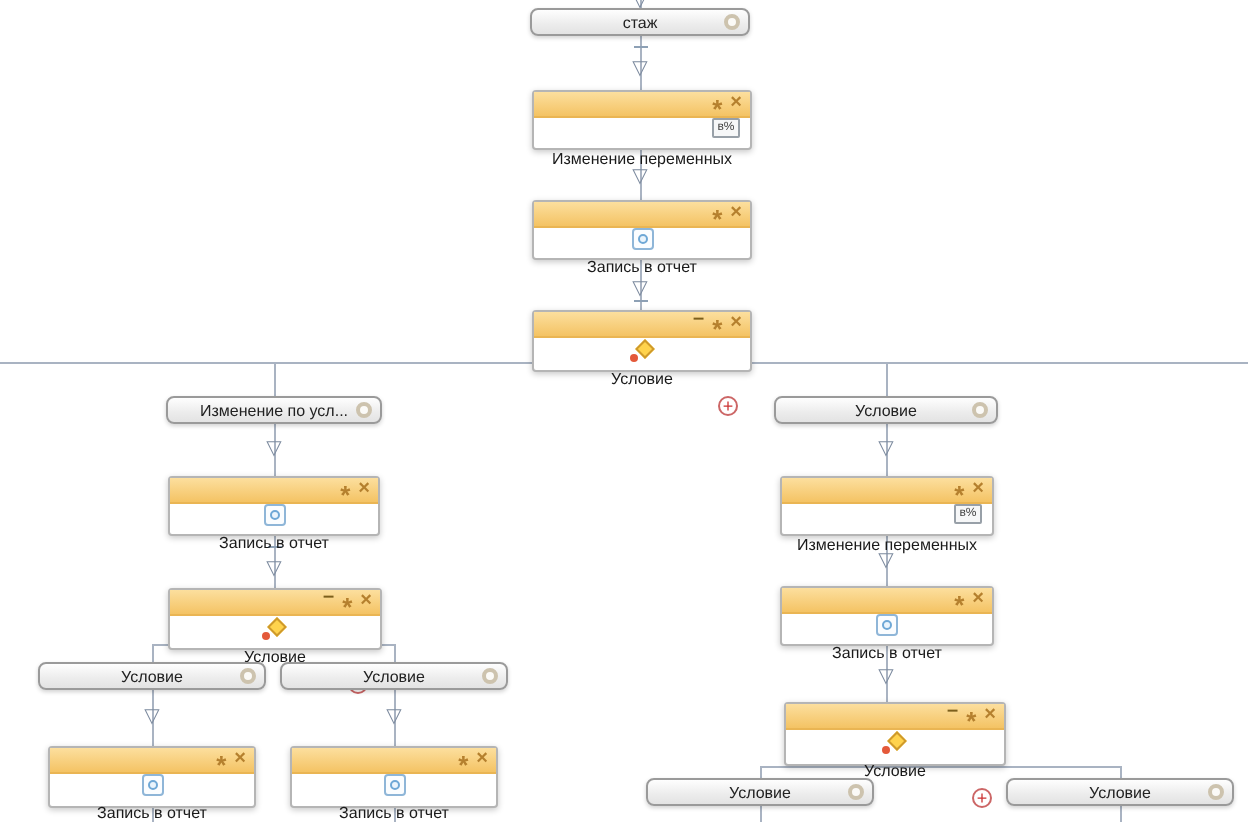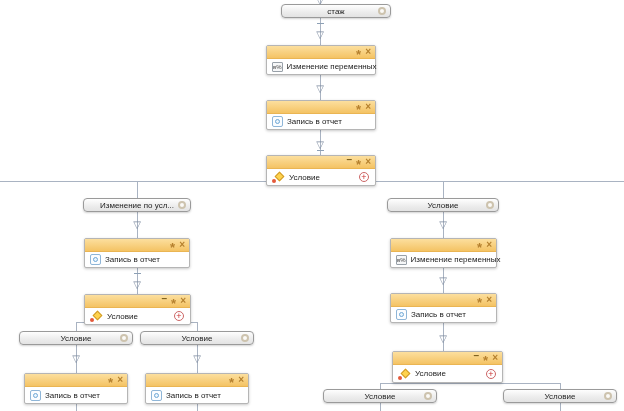--- a/index.html
+++ b/index.html
@@ -17,21 +17,21 @@
   .pill-label{font-size:8px;color:#222;white-space:nowrap;}
   .pill-circle{position:absolute;right:4px;top:50%;transform:translateY(-50%);width:8px;height:8px;
         border:2px solid #cdc3ae;border-radius:50%;background:#fbfaf7;box-sizing:border-box;}
   .box{position:absolute;border:1px solid #b5b5b5;background:#fff;border-radius:2px;box-sizing:border-box;
         box-shadow:0 1px 3px rgba(0,0,0,.22);}
   .box-header{height:12px;background:linear-gradient(#fcdf9e,#f4c364);border-bottom:1px solid #eab553;
         display:flex;justify-content:flex-end;align-items:center;gap:4px;padding:0 4px;}
   .hdr-min{color:#7c5f1c;font-size:10px;font-weight:bold;line-height:6px;position:relative;top:-2px;}
   .hdr-gear{color:#b5802e;font-weight:bold;font-size:13px;line-height:6px;position:relative;top:3px;}
   .hdr-close{color:#b5802e;font-size:10px;font-weight:bold;line-height:12px;}
-  .box-body{display:flex;align-items:center;gap:4px;padding:0 5px;height:calc(100% - 13px);}
+  .box-body{display:flex;align-items:center;gap:4px;padding:0 5px;height:calc(100% - 13px);flex-direction:column;}
   .node-label{font-size:8px;color:#1a1a1a;white-space:nowrap;}
   .ic-vars{width:14px;height:10px;border:1px solid #98a0a8;background:#f6f7f8;font-size:6px;line-height:9px;
         text-align:center;color:#444;border-radius:1px;align-self:flex-end;margin-bottom:2px;box-sizing:border-box;}
   .ic-report{width:11px;height:11px;border:1px solid #8fb6d8;border-radius:2px;background:#fbfdff;
         display:flex;align-items:center;justify-content:center;box-sizing:border-box;flex:0 0 auto;}
   .ic-report-dot{width:5px;height:5px;border:1px solid #6fa8d6;border-radius:50%;background:#eaf4fc;box-sizing:border-box;}
   .ic-cond{position:relative;width:13px;height:12px;flex:0 0 auto;}
   .ic-cond-diamond{position:absolute;left:4px;top:2px;width:7px;height:7px;background:#ffd34d;
         border:1px solid #cf9a2b;transform:rotate(45deg);box-sizing:border-box;}
   .ic-cond-dot{position:absolute;left:0;bottom:0;width:4px;height:4px;background:#e4593a;border-radius:50%;}
@@ -76,21 +76,21 @@
       <div class="arrow" style="left: 320px; top: 140px;">▽</div>
       <div class="arrow" style="left: 137px; top: 220px;">▽</div>
       <div class="arrow" style="left: 137px; top: 280px;">▽</div>
       <div class="arrow" style="left: 76px; top: 354px;">▽</div>
       <div class="arrow" style="left: 197px; top: 354px;">▽</div>
       <div class="arrow" style="left: 443px; top: 220px;">▽</div>
       <div class="arrow" style="left: 443px; top: 276px;">▽</div>
       <div class="arrow" style="left: 443px; top: 334px;">▽</div>
     </div>
   <div id="nodes">
-      <div class="pill" style="left: 265px; top: 4px; width: 110px; height: 14px; margin-left: 16px;">
+      <div class="pill" style="left: 265px; top: 4px; width: 110px; height: 14px;">
         <span class="pill-label">стаж</span>
         <span class="pill-circle"></span>
       </div>
       <div class="box" style="left: 266px; top: 45px; width: 110px; height: 30px;">
         <div class="box-header">
           <span class="hdr-gear">*</span>
           <span class="hdr-close">×</span>
         </div>
         <div class="box-body">
           <span class="ic-vars">в%</span>

